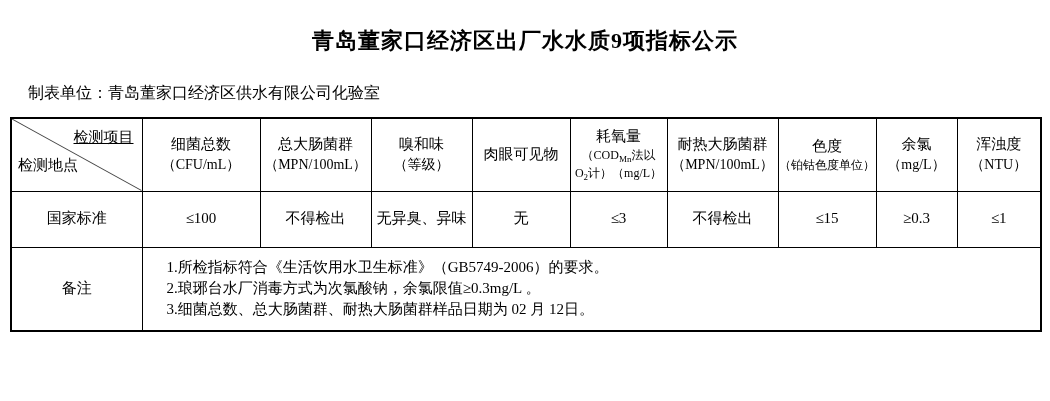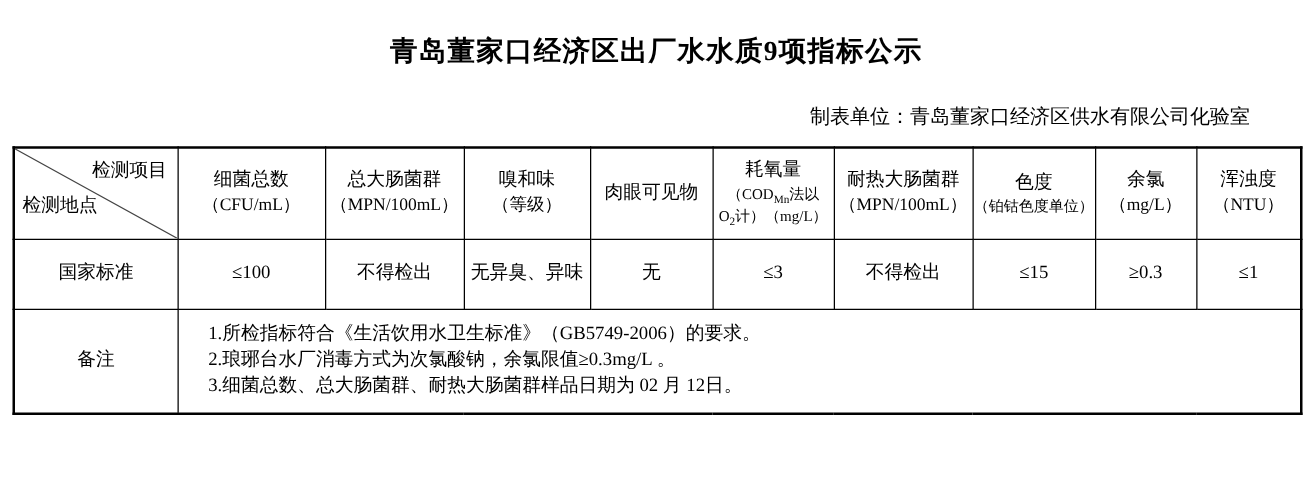--- a/index.html
+++ b/index.html
@@ -15,21 +15,21 @@
     position: absolute; top: 26px; left: 0; width: 100%;
     text-align: center;
     font-size: 22px; font-weight: bold;
     letter-spacing: 1px;
   }
 
   .meta-row {
     position: absolute; top: 83px; left: 0; width: 100%;
     box-sizing: border-box;
     padding-left: 28px; padding-right: 50px;
-    display: flex; justify-content: flex-end;
+    display: flex; justify-content: space-between;
     font-size: 16px;
   }
 
   table.tbl {
     position: absolute; left: 10px; top: 117px;
     width: 1030px;
     border-collapse: collapse; table-layout: fixed;
     border: 2px solid #000;
   }
   .tbl td {
@@ -45,21 +45,21 @@
   tr.data-row-2  { height: 56px; }
   tr.remarks-row { height: 84px; }
 
   .h-unit { font-size: 14px; }
   .h-unit.xsmall { font-size: 12px; line-height: 1.3; }
   sub { font-size: 9px; margin-top: 44px; }
 
   .corner { position: relative; padding: 0; }
   .corner svg.diag { position: absolute; left: 0; top: 0; width: 100%; height: 100%; }
   .corner svg.diag line { stroke: #444; stroke-width: 1; }
-  .corner-tr { position: absolute; top: 8px; right: 8px; font-size: 15px; }
+  .corner-tr { position: absolute; top: 8px; right: 8px; font-size: 15px; text-decoration: underline; }
   .corner-bl { position: absolute; bottom: 14px; left: 6px; font-size: 15px; }
 
   td.remarks {
     text-align: left;
     padding: 6px 24px;
     font-size: 15px;
     line-height: 21px;
   }
 </style>
 </head>

